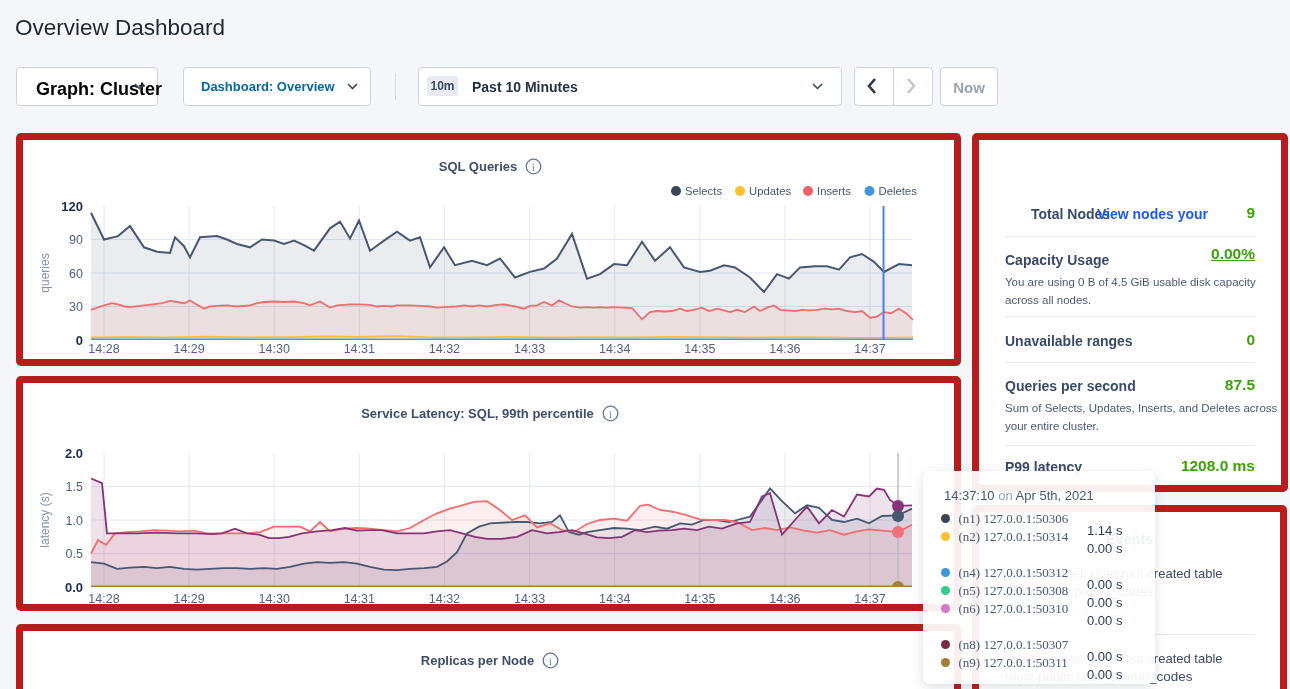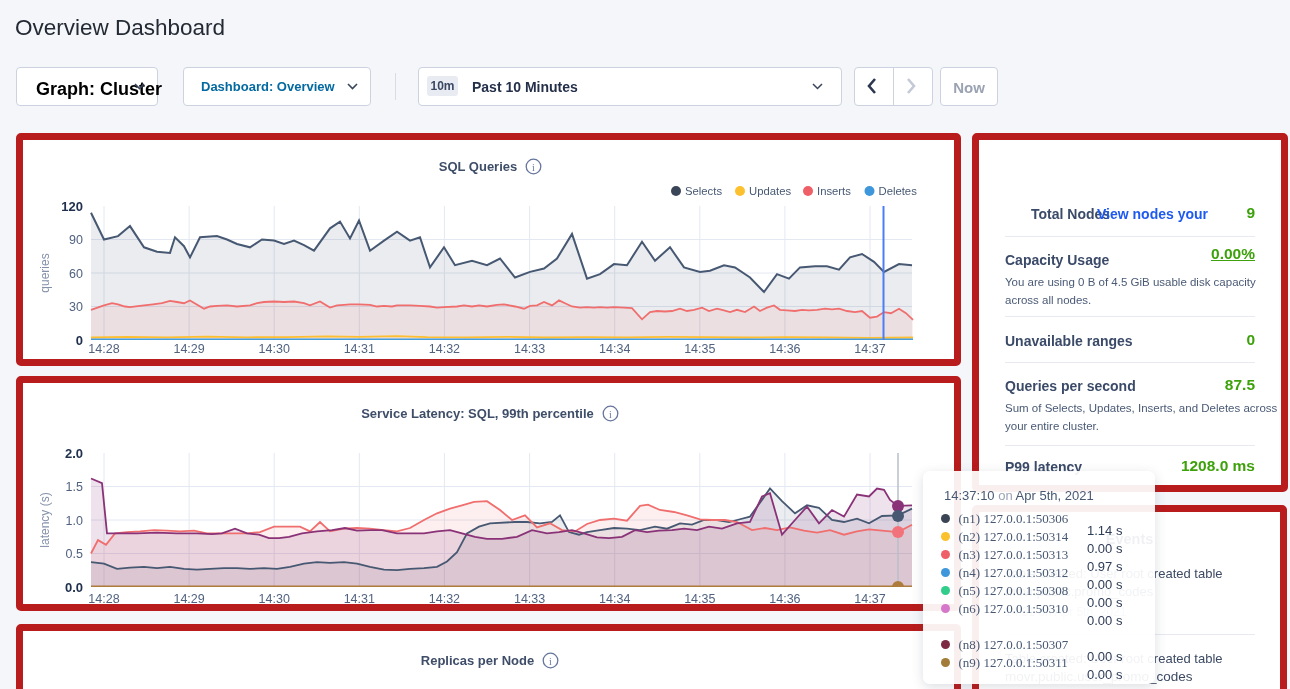--- a/index.html
+++ b/index.html
@@ -179,25 +179,20 @@
 <div class="ttrow" style="top:38.5px">
       <span class="ttdot" style="background:#3b4455"></span>
       <span class="ttlabel">(n1) 127.0.0.1:50306</span>
       <span class="ttval">1.14 s</span>
     </div>
 <div class="ttrow" style="top:56.5px">
       <span class="ttdot" style="background:#fbc02d"></span>
       <span class="ttlabel">(n2) 127.0.0.1:50314</span>
       <span class="ttval">0.00 s</span>
     </div>
-<div class="ttrow" style="top:74.5px">
-      <span class="ttdot" style="background:#ef5f67"></span>
-      <span class="ttlabel">(n3) 127.0.0.1:50313</span>
-      <span class="ttval">0.97 s</span>
-    </div>
 <div class="ttrow" style="top:92.5px">
       <span class="ttdot" style="background:#3f97db"></span>
       <span class="ttlabel">(n4) 127.0.0.1:50312</span>
       <span class="ttval">0.00 s</span>
     </div>
 <div class="ttrow" style="top:110.5px">
       <span class="ttdot" style="background:#31cd8b"></span>
       <span class="ttlabel">(n5) 127.0.0.1:50308</span>
       <span class="ttval">0.00 s</span>
     </div>

